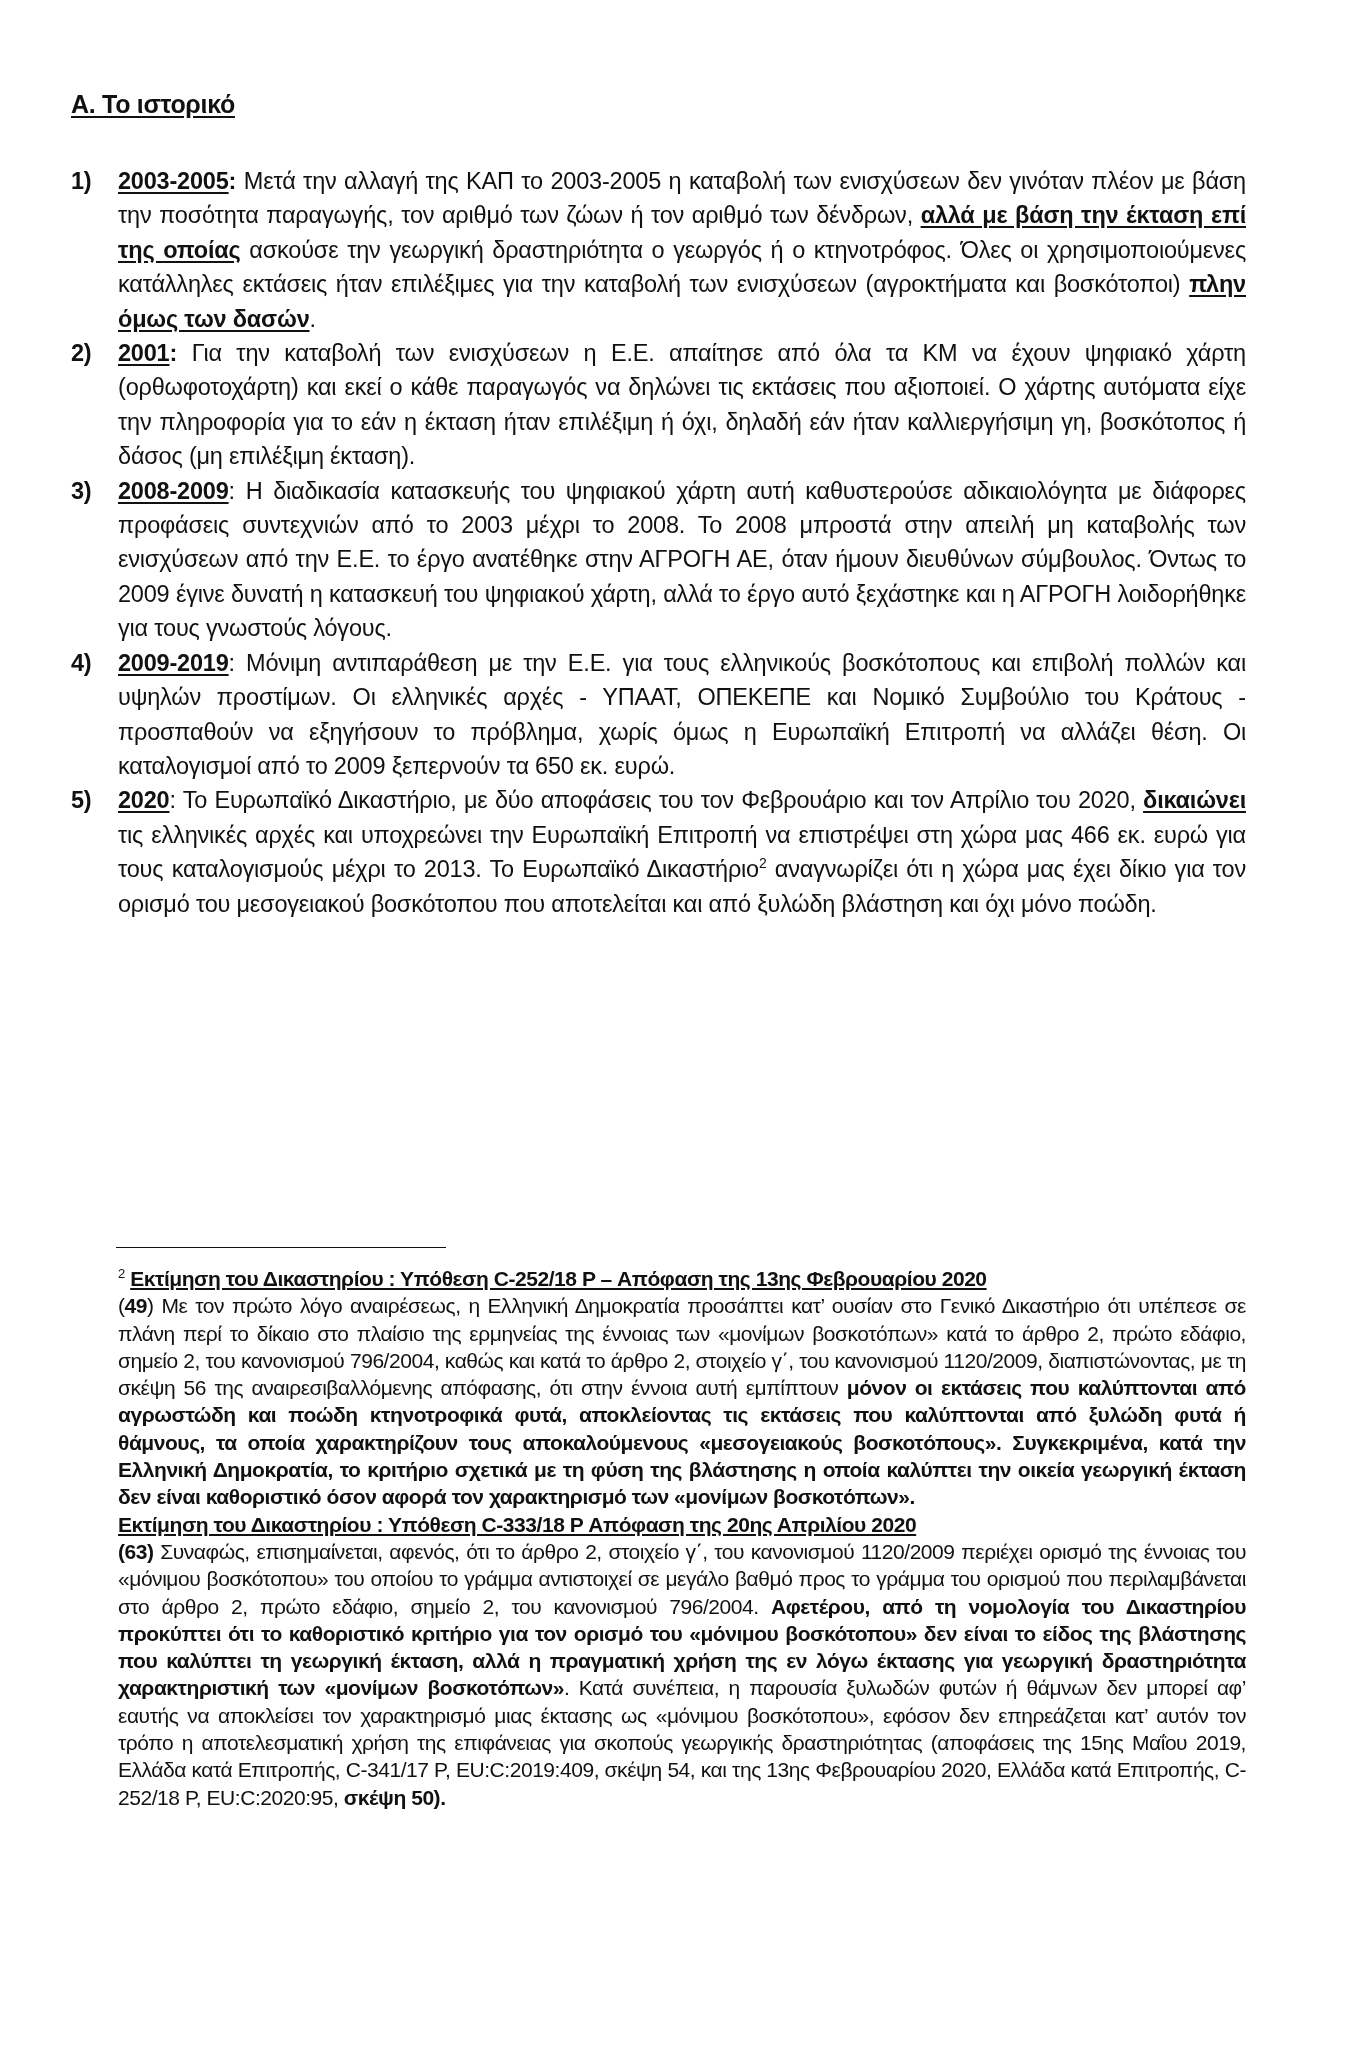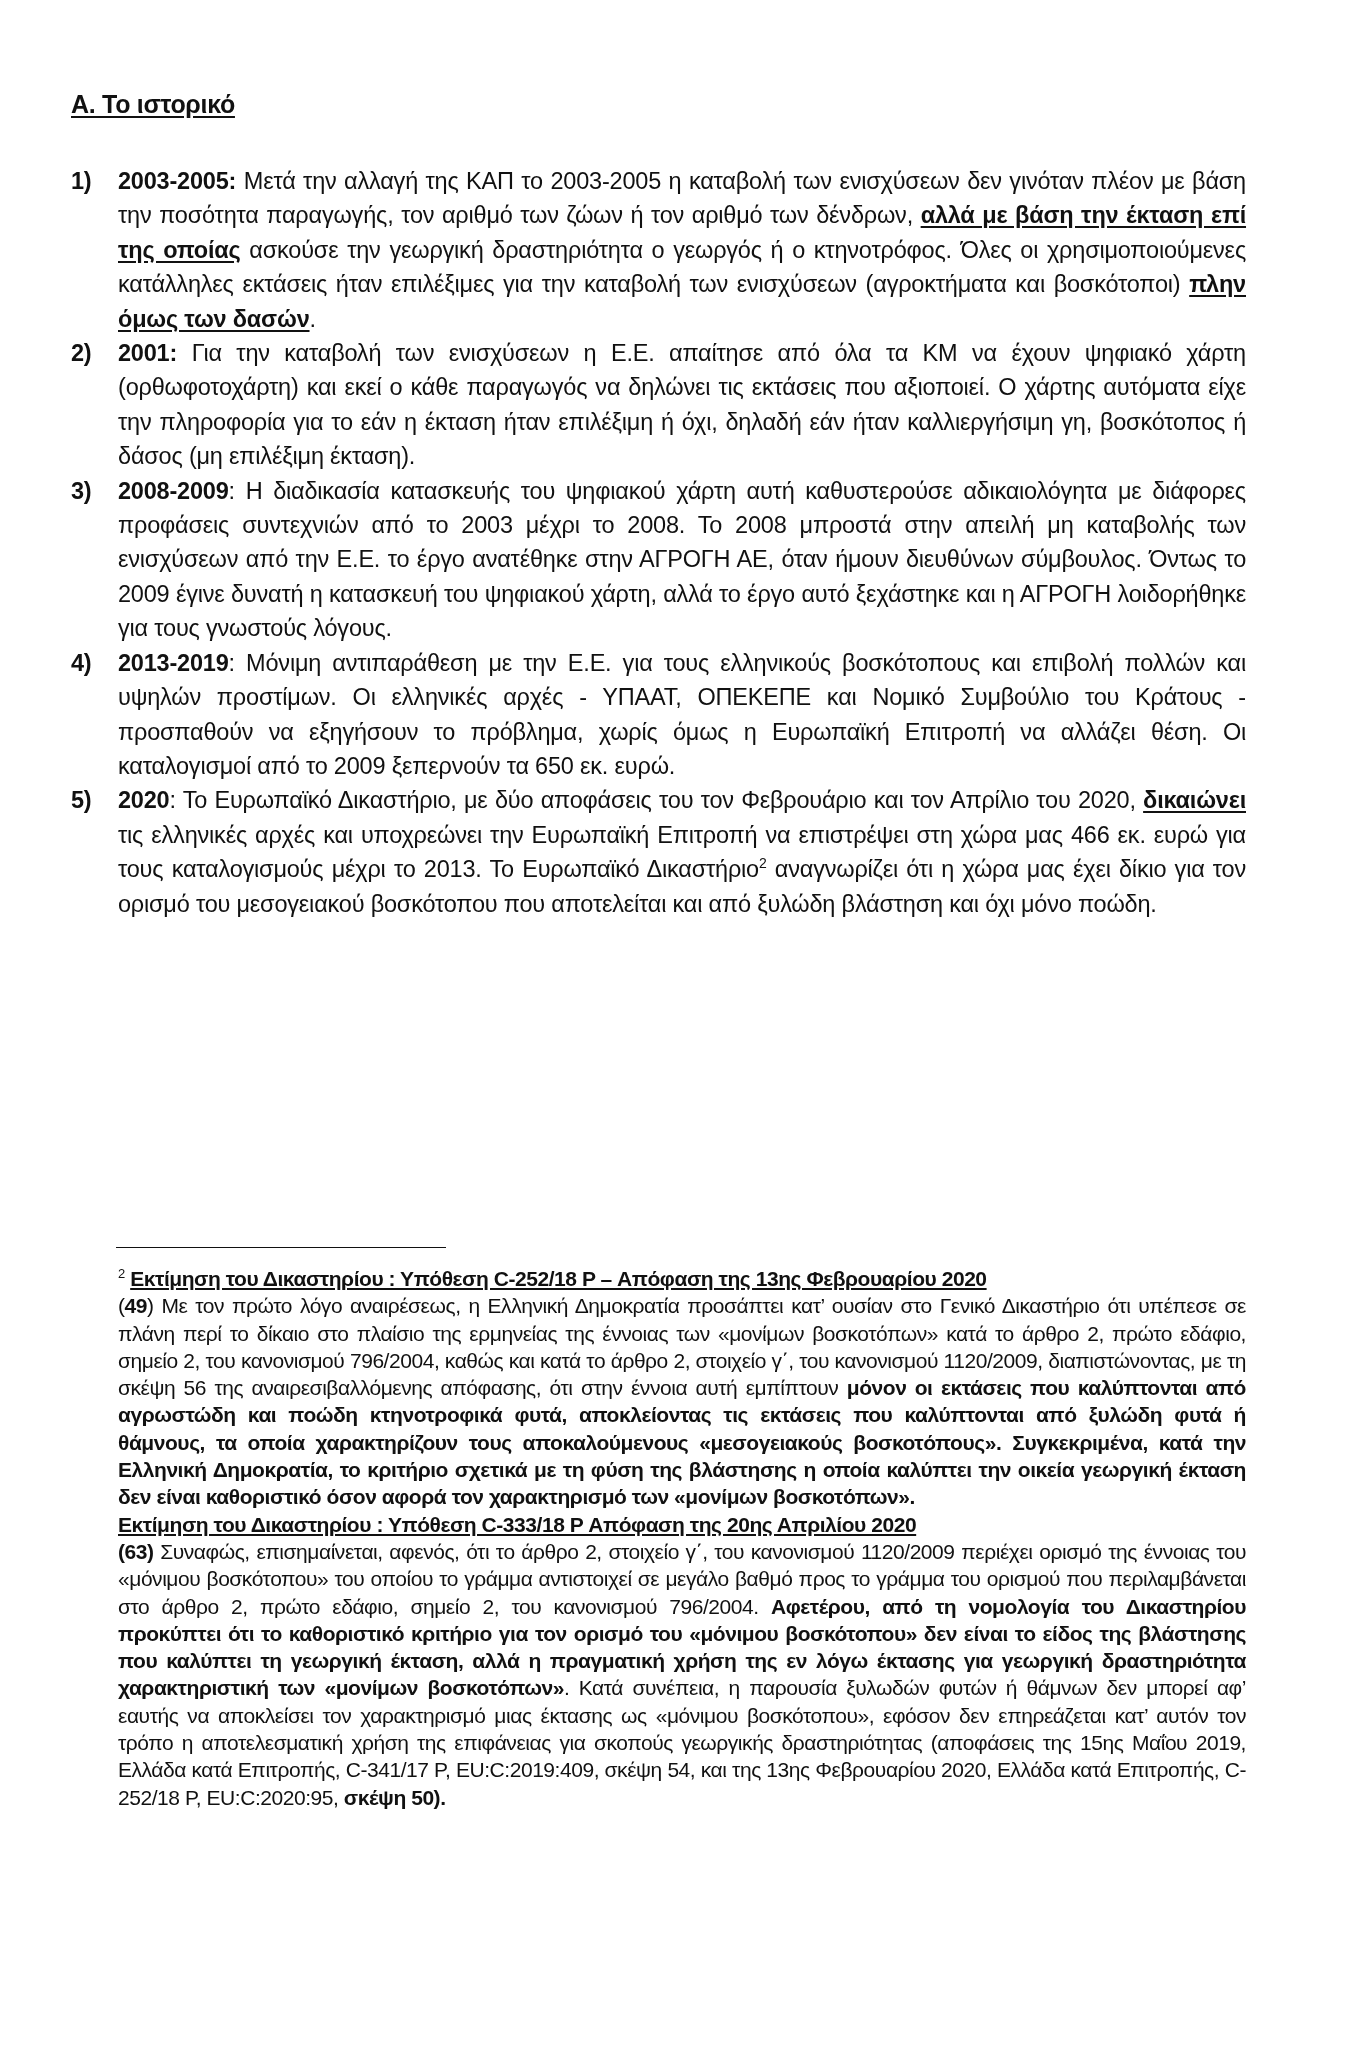--- a/index.html
+++ b/index.html
@@ -3,21 +3,21 @@
 <meta charset="utf-8">
 <style>
   html, body { margin: 0; padding: 0; background: #ffffff; }
   body { width: 1359px; height: 2047px; position: relative; overflow: hidden; color: #111; }
   .page { position: absolute; left: 16px; top: 0; width: 1359px; height: 2047px; background: #fff; }
   .edge { position: absolute; right: 3px; top: 0; width: 1px; height: 2047px; background: #e8efe8; }
   .heading { position: absolute; left: 55px; top: 90px; font-family: "Liberation Sans", sans-serif; font-size: 25px; font-weight: bold; text-decoration: underline; text-underline-offset: 3px; letter-spacing: -0.3px; }
   .list { position: absolute; left: 55px; top: 164px; width: 1175px; font-family: "Liberation Sans", sans-serif; font-size: 23.5px; line-height: 34.4px; letter-spacing: -0.2px; }
   .item { position: relative; padding-left: 47px; text-align: justify; }
   .num { position: absolute; left: 0; top: 0; font-weight: bold; }
-  .yr { font-weight: bold; text-underline-offset: 3px; }
+  .yr { font-weight: bold; text-decoration: underline; text-underline-offset: 3px; }
   .bu { font-weight: bold; text-decoration: underline; text-underline-offset: 3px; }
   sup { font-size: 14px; line-height: 0; }
   .rule { position: absolute; left: 100px; top: 1247px; width: 330px; height: 1px; background: #111; }
   .foot { position: absolute; left: 102px; top: 1265px; width: 1128px; font-family: "Liberation Sans", sans-serif; font-size: 21px; line-height: 27.3px; letter-spacing: -0.45px; text-align: justify; }
   .foot p { margin: 0; }
   .fn-title { font-weight: bold; text-decoration: underline; text-underline-offset: 2px; margin-top: 11px; }
   .u { text-underline-offset: 2px; }
   .b { font-weight: bold; }
   .fsup { font-size: 13px; vertical-align: super; line-height: 0; }
 </style>
@@ -37,21 +37,21 @@
     <div class="item">
       <span class="num">2)</span>
       <span class="yr">2001</span><b>:</b><span> Για την καταβολή των ενισχύσεων η Ε.Ε. απαίτησε από όλα τα ΚΜ να έχουν ψηφιακό χάρτη (ορθωφοτοχάρτη) και εκεί ο κάθε παραγωγός να δηλώνει τις εκτάσεις που αξιοποιεί. Ο χάρτης αυτόματα είχε την πληροφορία για το εάν η έκταση ήταν επιλέξιμη ή όχι, δηλαδή εάν ήταν καλλιεργήσιμη γη, βοσκότοπος ή δάσος (μη επιλέξιμη έκταση).</span>
     </div>
     <div class="item">
       <span class="num">3)</span>
       <span class="yr">2008-2009</span><span>:</span><span> Η διαδικασία κατασκευής του ψηφιακού χάρτη αυτή καθυστερούσε αδικαιολόγητα με διάφορες προφάσεις συντεχνιών από το 2003 μέχρι το 2008. Το 2008 μπροστά στην απειλή μη καταβολής των ενισχύσεων από την Ε.Ε. το έργο ανατέθηκε στην ΑΓΡΟΓΗ ΑΕ, όταν ήμουν διευθύνων σύμβουλος. Όντως το 2009 έγινε δυνατή η κατασκευή του ψηφιακού χάρτη, αλλά το έργο αυτό ξεχάστηκε και η ΑΓΡΟΓΗ λοιδορήθηκε για τους γνωστούς λόγους.</span>
     </div>
     <div class="item">
       <span class="num">4)</span>
-      <span class="yr">2013-2019</span><span>:</span><span> Μόνιμη αντιπαράθεση με την Ε.Ε. για τους ελληνικούς βοσκότοπους και επιβολή πολλών και υψηλών προστίμων.  Οι ελληνικές αρχές - ΥΠΑΑΤ, ΟΠΕΚΕΠΕ και Νομικό Συμβούλιο του Κράτους - προσπαθούν να εξηγήσουν το πρόβλημα, χωρίς όμως η Ευρωπαϊκή Επιτροπή  να αλλάζει θέση. Οι καταλογισμοί από το 2009 ξεπερνούν τα 650 εκ. ευρώ.</span>
+      <span class="yr">2009-2019</span><span>:</span><span> Μόνιμη αντιπαράθεση με την Ε.Ε. για τους ελληνικούς βοσκότοπους και επιβολή πολλών και υψηλών προστίμων.  Οι ελληνικές αρχές - ΥΠΑΑΤ, ΟΠΕΚΕΠΕ και Νομικό Συμβούλιο του Κράτους - προσπαθούν να εξηγήσουν το πρόβλημα, χωρίς όμως η Ευρωπαϊκή Επιτροπή  να αλλάζει θέση. Οι καταλογισμοί από το 2009 ξεπερνούν τα 650 εκ. ευρώ.</span>
     </div>
     <div class="item">
       <span class="num">5)</span>
       <span class="yr">2020</span><span>:</span><span> Το Ευρωπαϊκό Δικαστήριο, με δύο αποφάσεις του τον Φεβρουάριο και τον Απρίλιο του 2020, </span><span class="bu">δικαιώνει</span><span> τις ελληνικές αρχές και υποχρεώνει την Ευρωπαϊκή Επιτροπή να επιστρέψει στη χώρα μας 466 εκ. ευρώ για τους καταλογισμούς μέχρι το 2013. Το Ευρωπαϊκό Δικαστήριο</span><sup>2</sup><span> αναγνωρίζει ότι η χώρα μας έχει δίκιο για τον ορισμό του μεσογειακού βοσκότοπου που αποτελείται και από ξυλώδη βλάστηση και όχι μόνο ποώδη.</span>
     </div>
   </div>
 
   <div class="rule"></div>
 
   <div class="foot">

